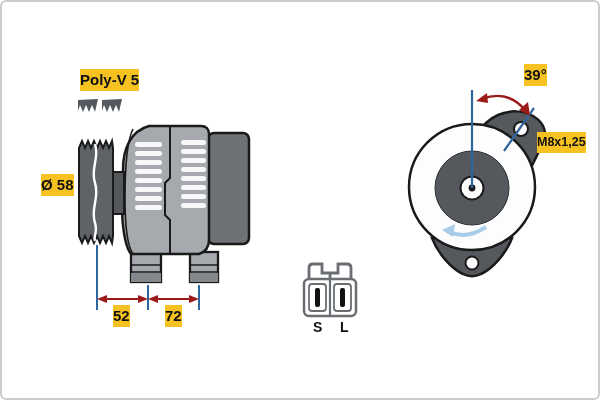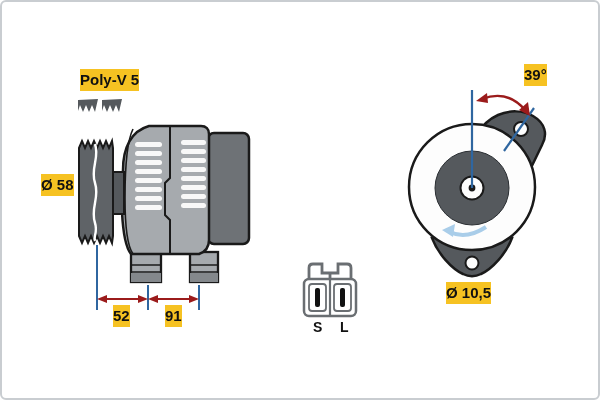--- a/index.html
+++ b/index.html
@@ -180,24 +180,24 @@
     </g>
   </svg>
 
   <div class="lbl" style="left:78px;top:67px;">Poly-V 5</div>
 
   <div class="lbl" style="left:39px;top:172px;">Ø 58</div>
 
 
   <div class="lbl" style="left:111px;top:303px;">52</div>
 
-  <div class="lbl" style="left:163px;top:303px;">91</div>
+  <div class="lbl" style="left:163px;top:303px;">72</div>
 
   <div class="lbl lbl-plain" style="left:309px;top:315px;">S</div>
 
   <div class="lbl lbl-plain" style="left:336px;top:315px;">L</div>
 
   <div class="lbl" style="left:482px;top:62px;margin-left:40px;">39°</div>
 
-
-  <div class="lbl" style="left:444px;top:280px;">Ø 10,5</div>
+  <div class="lbl lbl-small" style="left:535px;top:130px;">M8x1,25</div>
+
 
 </div>
 
 </body></html>

